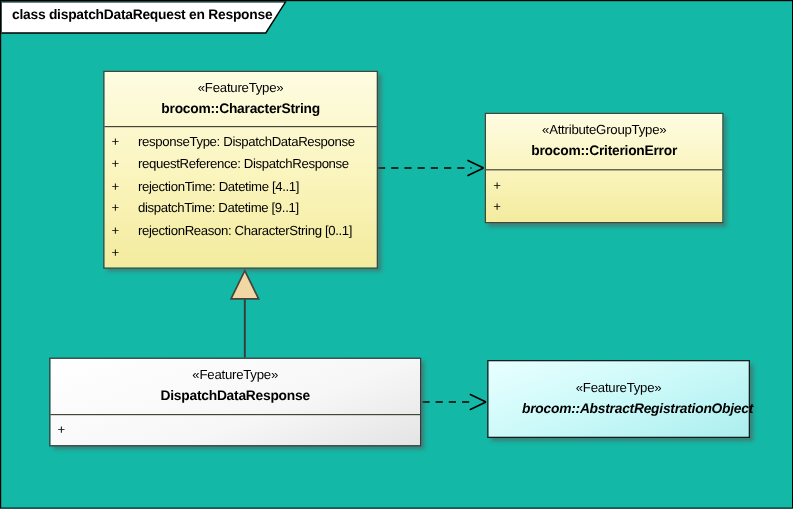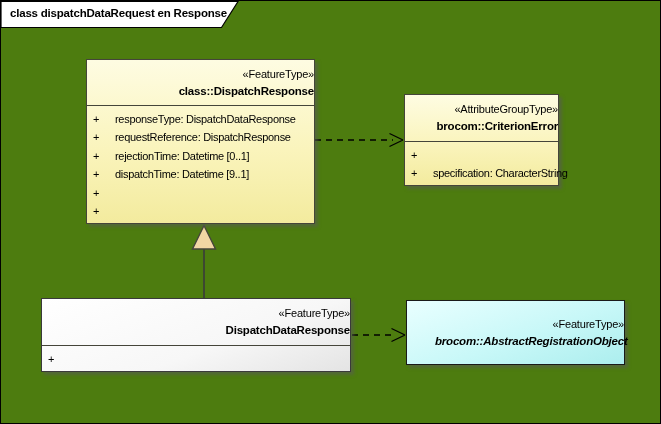--- a/index.html
+++ b/index.html
@@ -5,21 +5,21 @@
   html, body {
     margin: 0;
     padding: 0;
     background: #ffffff;
     font-family: "Liberation Sans", sans-serif;
   }
   .canvas {
     position: relative;
     width: 661px;
     height: 424px;
-    background: #4d7c0f;
+    background: #14b8a6;
     border: 1px solid #000000;
     box-sizing: border-box;
     overflow: hidden;
   }
   
   .tab-shape {
     position: absolute;
     left: 0;
     top: 0;
     pointer-events: none;
@@ -54,21 +54,21 @@
     border-color: #3a3a3a;
     background: linear-gradient(160deg, #ffffff 0%, #f7f7f7 60%, #e4e4e4 100%);
   }
   .uml-class.cyan {
     border-color: #1a1a1a;
     background: linear-gradient(160deg, #e9ffff 0%, #c8f8f8 55%, #aceeee 100%);
   }
   .hdr {
     box-sizing: border-box;
     border-bottom: 1.2px solid #45453a;
-    text-align: right;
+    text-align: center;
     padding-top: 6px;
   }
   .hdr.no-divider { border-bottom: none; }
   .stereo {
     font-size: 11px;
     color: #000000;
     letter-spacing: -0.2px;
     line-height: 16px;
   }
   .cname {
@@ -126,60 +126,60 @@
   </svg>
 
   <svg class="tab-shape" width="250" height="30">
     <path d="M0 0.5 H237 L220.5 26.5 H0 Z" fill="#ffffff" stroke="#000000" stroke-width="1.2"></path>
   </svg>
   <div class="tab-title">class dispatchDataRequest en Response</div>
 
   <div class="uml-class yellow" style="left:85px; top:58px; width:229px; height:165px;">
     <div class="hdr" style="height:46px;">
       <div class="stereo">«FeatureType»</div>
-      <div class="cname">class::DispatchResponse</div>
+      <div class="cname">brocom::CharacterString</div>
     </div>
     <div class="attrs">
       <div class="attr">
         <span class="vis">+</span>
         <span>responseType: DispatchDataResponse</span>
       </div>
       <div class="attr">
         <span class="vis">+</span>
         <span>requestReference: DispatchResponse</span>
       </div>
       <div class="attr">
         <span class="vis">+</span>
-        <span>rejectionTime: Datetime [0..1]</span>
+        <span>rejectionTime: Datetime [4..1]</span>
       </div>
       <div class="attr">
         <span class="vis">+</span>
         <span>dispatchTime: Datetime [9..1]</span>
       </div>
       <div class="attr">
         <span class="vis">+</span>
-      </div>
-      <div class="attr">
-        <span class="vis">+</span>
-      </div>
-    </div>
-  </div>
-
-  <div class="uml-class yellow" style="left:403px; top:93px; width:155px; height:92px;">
+        <span>rejectionReason: CharacterString [0..1]</span>
+      </div>
+      <div class="attr">
+        <span class="vis">+</span>
+      </div>
+    </div>
+  </div>
+
+  <div class="uml-class yellow" style="left:403px; top:93px; width:199px; height:92px;">
     <div class="hdr" style="height:47px;">
       <div class="stereo">«AttributeGroupType»</div>
       <div class="cname">brocom::CriterionError</div>
     </div>
     <div class="attrs">
       <div class="attr">
         <span class="vis">+</span>
       </div>
       <div class="attr">
         <span class="vis">+</span>
-        <span>specification: CharacterString</span>
       </div>
     </div>
   </div>
 
   <div class="uml-class gray" style="left:40px; top:297px; width:310px; height:74px;">
     <div class="hdr" style="height:47px;">
       <div class="stereo">«FeatureType»</div>
       <div class="cname">DispatchDataResponse</div>
     </div>
     <div class="attrs">

